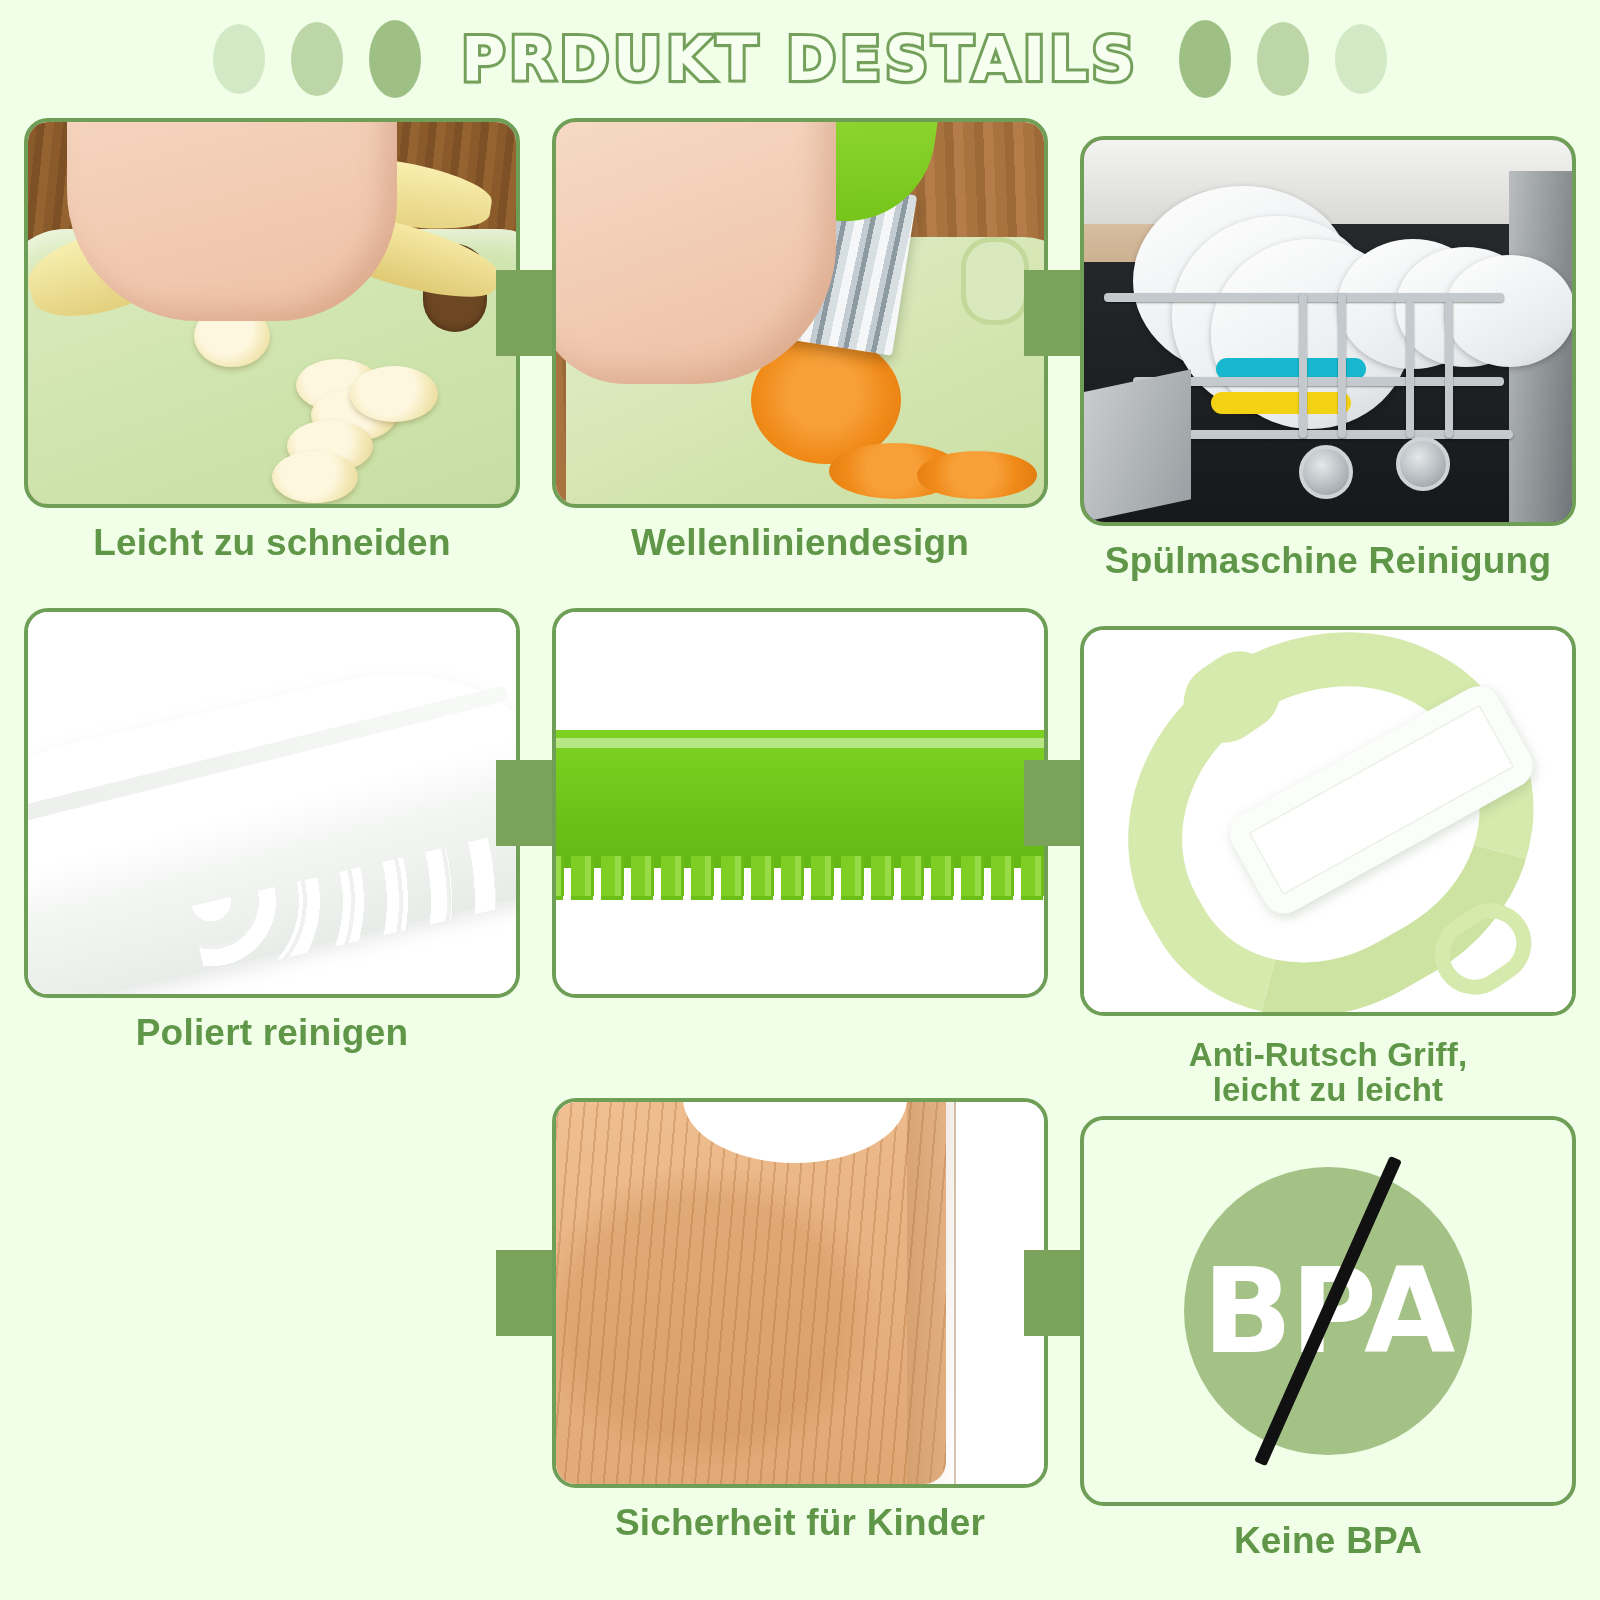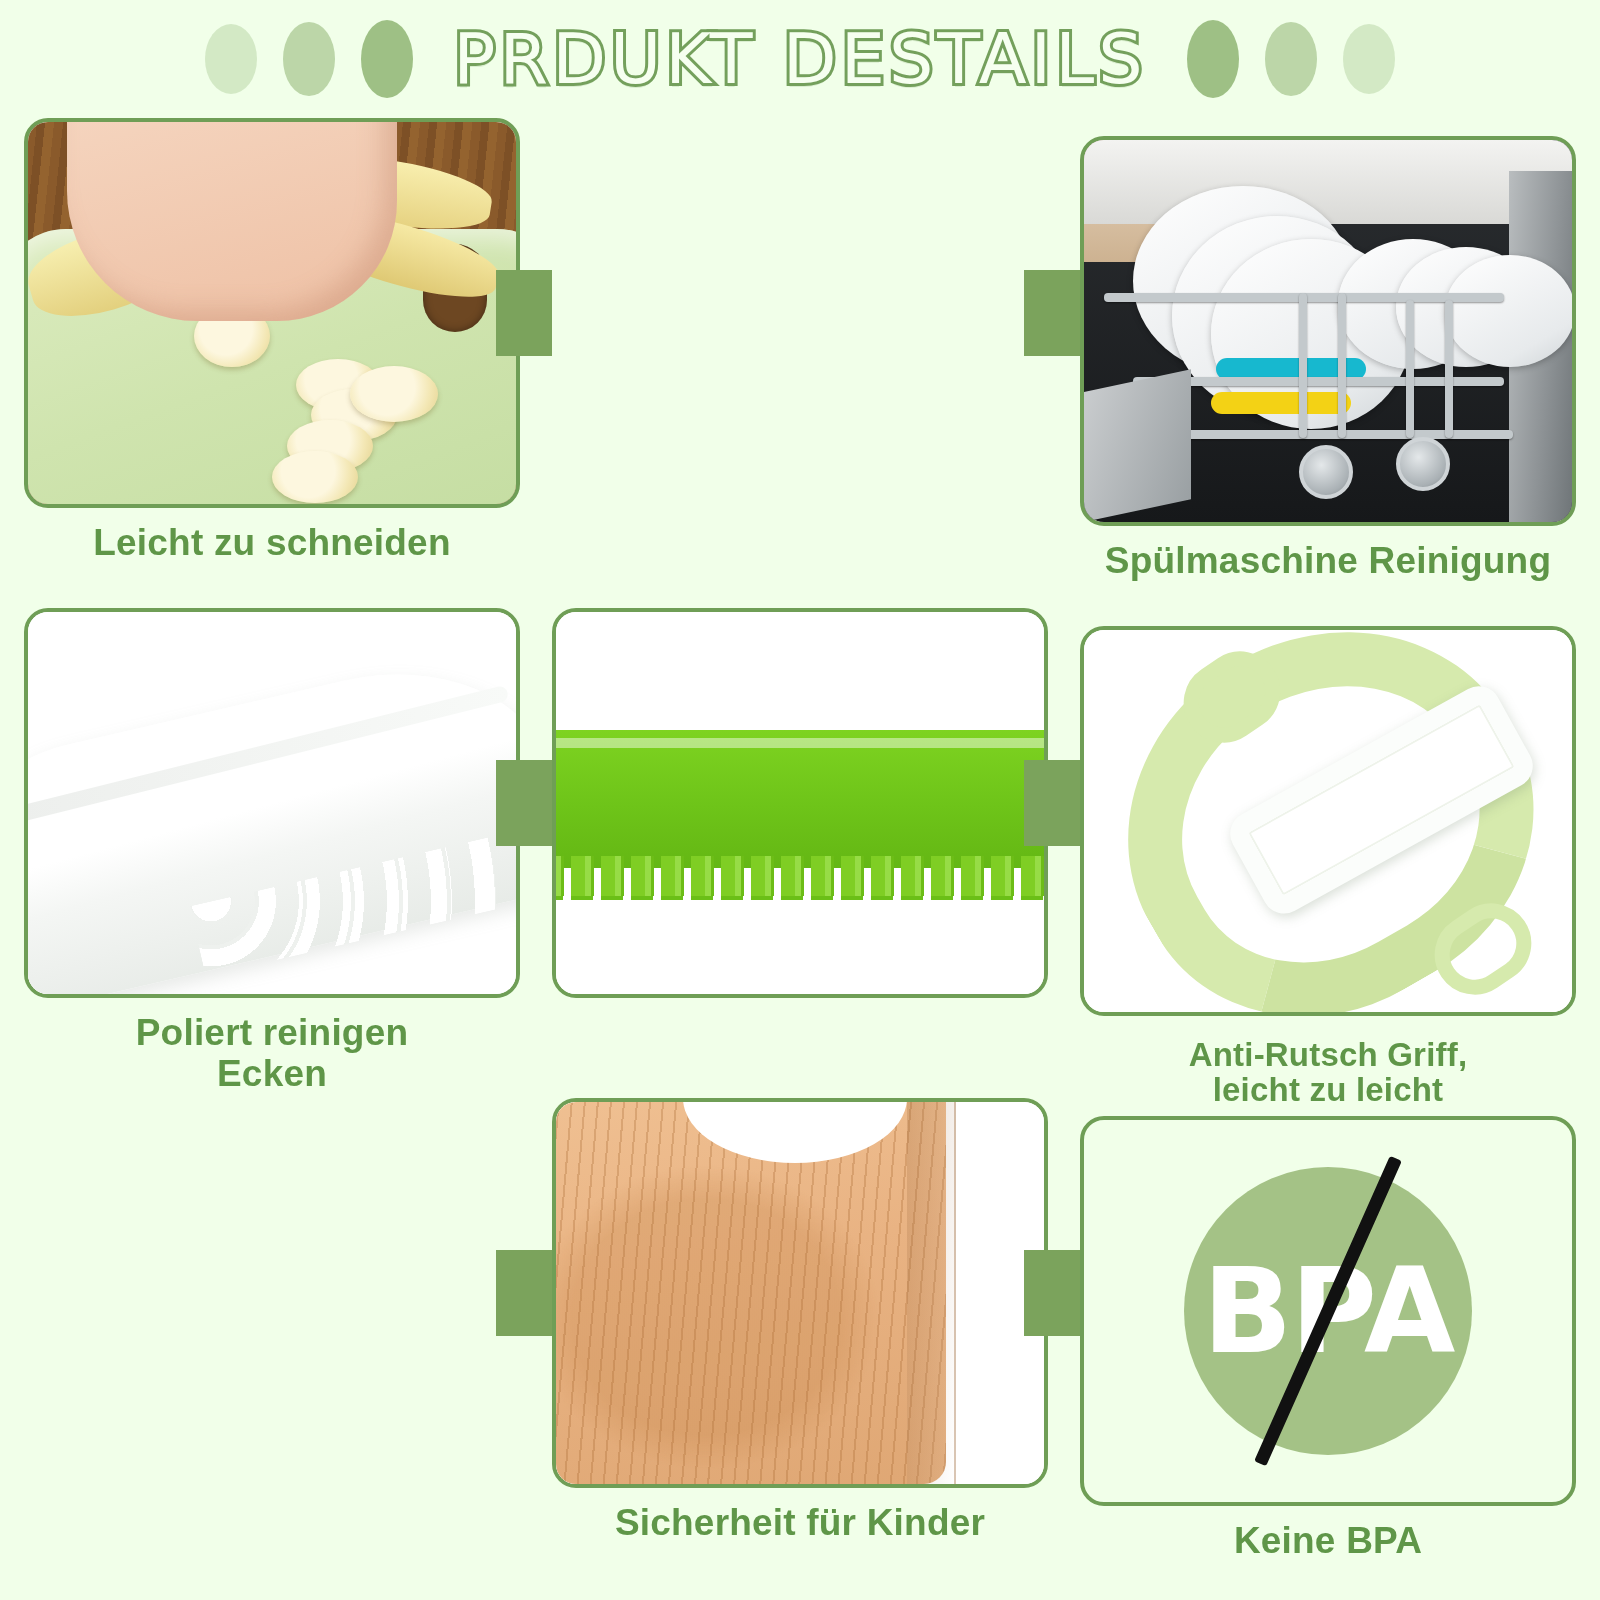--- a/index.html
+++ b/index.html
@@ -15,21 +15,21 @@
   .header{
     position:absolute;left:0;top:0;width:1600px;height:118px;
     display:flex;align-items:center;justify-content:center;gap:26px;
   }
   .dots{display:flex;align-items:center;gap:26px;}
   .dot{border-radius:50%;background:#8fb573;}
   .d1{width:52px;height:70px;opacity:.30;}
   .d2{width:52px;height:74px;opacity:.55;}
   .d3{width:52px;height:78px;opacity:.85;}
   .title{
-    font-size:70px;font-weight:400;letter-spacing:4px;
+    font-size:60px;font-weight:700;letter-spacing:4px;
     color:#f6fff0;
     -webkit-text-stroke:6px #74a05c;
     paint-order:stroke fill;
     text-shadow:0 4px 0 rgba(116,160,92,.18);
     white-space:nowrap;
     font-family:"DejaVu Sans",sans-serif;
     line-height:1;
     padding:0 14px;
   }
 
@@ -302,20 +302,36 @@
           <div class="slice" style="left:66%;top:64%;width:88px;height:56px;"></div>
           <div class="knife-w">
               <span class="hippo"></span>
             </div>
           <div class="hand1"></div>
         </div>
       </div>
       <div class="caption">Leicht zu schneiden</div>
     </div>
 
+    <div class="cell c2">
+      <div class="card">
+        <div class="ph">
+          <div class="wood-bg2"></div>
+          <div class="board2"></div>
+          <div class="board2-hole"></div>
+          <div class="carrot" style="left:40%;top:56%;width:150px;height:128px;"></div>
+          <div class="carrot" style="left:56%;top:84%;width:132px;height:56px;"></div>
+          <div class="carrot" style="left:74%;top:86%;width:120px;height:48px;"></div>
+          <div class="blade2"></div>
+          <div class="handle2"></div>
+          <div class="hand2"></div>
+        </div>
+      </div>
+      <div class="caption">Wellenliniendesign</div>
+    </div>
 
     <div class="cell c3">
       <div class="card">
         <div class="ph">
           <div class="dw"></div>
           <div class="dw-room"></div>
           <div class="dw-top"></div>
           <div class="dw-door"></div>
           <div class="plate" style="left:10%;top:12%;width:220px;height:190px;"></div>
           <div class="plate" style="left:18%;top:20%;width:210px;height:200px;"></div>
@@ -350,21 +366,20 @@
         <div class="ph">
           <div class="wb"></div>
           <div class="wb-blade">
               <span class="wb-spine"></span>
               <span class="wb-serr"></span>
             </div>
         </div>
       </div>
       <div class="caption">
         <div>Poliert reinigen</div>
-        <div>Ecken</div>
       </div>
     </div>
 
     <div class="cell c2">
       <div class="card">
         <div class="ph">
           <div class="ge"></div>
           <div class="ge-band"></div>
           <div class="ge-gloss"></div>
           <div class="ge-teeth"></div>

